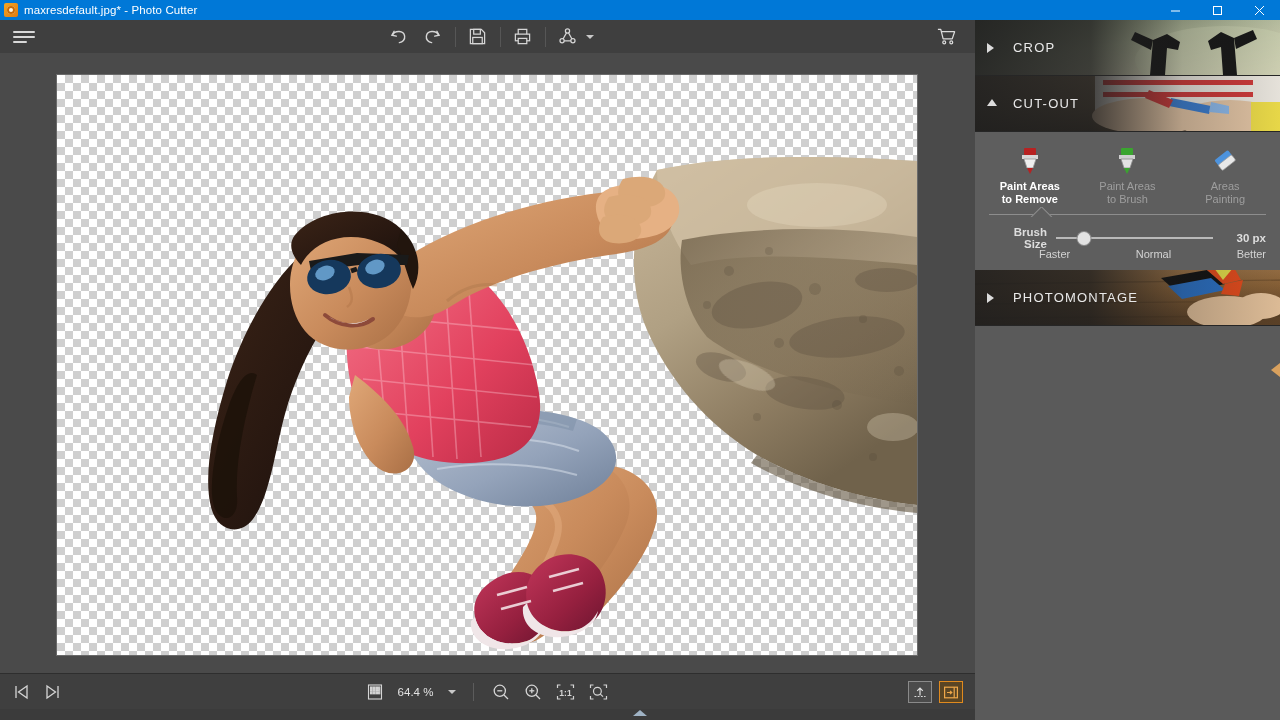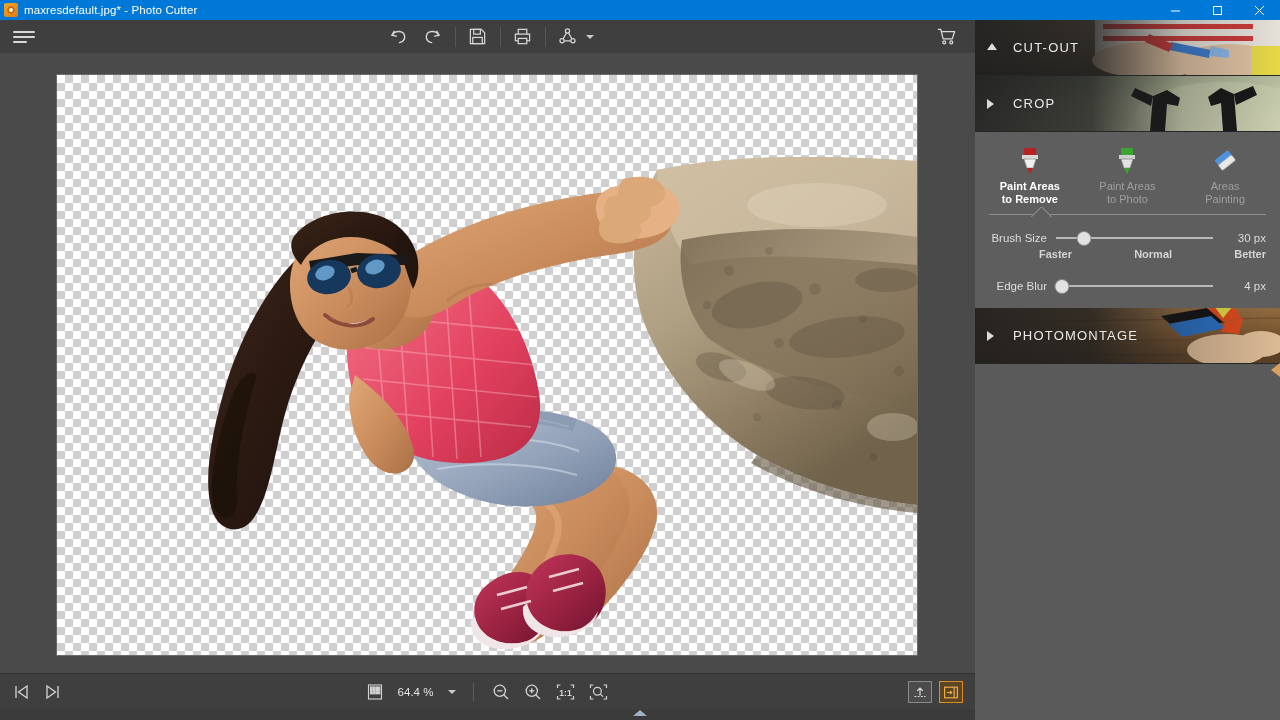--- a/index.html
+++ b/index.html
@@ -169,42 +169,42 @@
   .tool-underline .notch{
     position:absolute;left:40px;top:-3px;width:28px;height:10px;overflow:hidden;
   }
   .tool-underline .notch:before{
     content:"";position:absolute;left:3px;top:3px;width:18px;height:18px;
     background:#5e5e5e;border-top:1px solid #8d8d8d;border-left:1px solid #8d8d8d;
     transform:rotate(45deg);
   }
 
   .slider-row{
-    display:flex;align-items:center;padding:0 14px;height:24px;margin-top:6px;
+    display:flex;align-items:center;padding:0 14px;height:24px;margin-top:6px;font-weight:bold;
   }
   .sl-label{width:58px;text-align:right;font-size:11.5px;color:#dddddd;margin-right:9px;}
   .sl-track-wrap{flex:1;position:relative;height:24px;display:flex;align-items:center;}
   .sl-track{position:absolute;left:0;right:0;height:2px;background:#b9b9b9;}
   .sl-handle{
     position:absolute;width:13px;height:13px;border-radius:50%;
     background:#e2e2e2;box-shadow:0 0 0 1px #8b8b8b;
     transform:translateX(-50%);
   }
   .sl-handle.pent{
     width:14px;height:17px;border-radius:2px 2px 0 0;background:#e2e2e2;
     box-shadow:none;clip-path:polygon(0 0,100% 0,100% 62%,50% 100%,0 62%);
     border-radius:0;
   }
   .sl-value{width:44px;text-align:right;font-size:11.5px;color:#dddddd;margin-left:9px;}
 
   .qscale{
     display:flex;justify-content:space-between;padding:0 14px;
     margin-left:67px;margin-right:14px;margin-top:-2px;
   }
-  .qscale span{font-size:11px;color:#d3d3d3;font-weight:bold;}
+  .qscale span{font-size:11px;color:#d3d3d3;}
   .qticks{position:absolute;left:0;right:0;top:13px;height:5px;}
   .qticks i{position:absolute;top:0;width:1px;height:4px;background:#9a9a9a;}
 
   .edge-arrow{
     position:absolute;right:0;top:343px;width:0;height:0;
     border-top:7px solid transparent;border-bottom:7px solid transparent;
     border-right:9px solid #d9a15e;
   }
   .rp-filler{background:#5a5a5a;height:100%;}
 </style>
@@ -570,20 +570,41 @@
   </div>
 
   <div class="statusstrip"></div>
   <div class="bottom-chevron"></div>
 
   <div class="rpanel">
 
     <div class="sect-head">
       <svg class="bgimg" width="305" height="55" viewBox="0 0 305 55" preserveAspectRatio="xMidYMid slice">
         <defs>
+          <linearGradient id="cropbg" x1="0" y1="0" x2="1" y2="1">
+            <stop offset="0%" stop-color="#7e8a6f"></stop>
+              <stop offset="45%" stop-color="#b8c0a0"></stop>
+            <stop offset="100%" stop-color="#e3dcc2"></stop>
+          </linearGradient>
+        </defs>
+        <rect width="305" height="55" fill="url(#cropbg)"></rect>
+        <ellipse cx="250" cy="40" rx="90" ry="34" fill="#cfd6b4" opacity="0.6"></ellipse>
+        <path d="M175 55 L178 20 L192 14 L205 22 L203 30 L192 28 L190 55 Z" fill="#171717"></path>
+        <path d="M178 20 L160 12 L156 20 L176 30 Z" fill="#171717"></path>
+        <path d="M262 55 L259 18 L246 12 L233 21 L236 30 L246 27 L248 55 Z" fill="#171717"></path>
+        <path d="M259 18 L278 10 L282 19 L261 29 Z" fill="#171717"></path>
+      </svg>
+      <div class="shade"></div>
+      <span class="tri closed"></span>
+      <span class="sect-label">CROP</span>
+    </div>
+
+    <div class="sect-head">
+      <svg class="bgimg" width="305" height="55" viewBox="0 0 305 55" preserveAspectRatio="xMidYMid slice">
+        <defs>
           <linearGradient id="cutbg" x1="0" y1="0" x2="0.3" y2="1">
             <stop offset="0%" stop-color="#8f7a5e"></stop>
               <stop offset="60%" stop-color="#6f5c43"></stop>
             <stop offset="100%" stop-color="#4a3c2b"></stop>
           </linearGradient>
         </defs>
         <rect width="305" height="55" fill="url(#cutbg)"></rect>
         <rect x="120" y="0" width="185" height="34" fill="#f0ece4"></rect>
         <g fill="#d33a3a">
           <rect x="128" y="4" width="150" height="5"></rect>
@@ -592,41 +613,20 @@
         <ellipse cx="175" cy="40" rx="58" ry="18" fill="#e8c9a8"></ellipse>
         <ellipse cx="255" cy="44" rx="52" ry="20" fill="#e8c9a8"></ellipse>
         <path d="M196 22 L236 30 L234 38 L194 30 Z" fill="#3b7fd4"></path>
         <path d="M236 26 L254 30 L254 38 L234 36 Z" fill="#8fbdf0"></path>
         <path d="M174 14 L198 24 L194 32 L170 22 Z" fill="#d33a3a"></path>
         <rect x="276" y="26" width="29" height="29" fill="#f2e14a"></rect>
       </svg>
       <div class="shade"></div>
       <span class="tri open"></span>
       <span class="sect-label">CUT-OUT</span>
-    </div>
-
-    <div class="sect-head">
-      <svg class="bgimg" width="305" height="55" viewBox="0 0 305 55" preserveAspectRatio="xMidYMid slice">
-        <defs>
-          <linearGradient id="cropbg" x1="0" y1="0" x2="1" y2="1">
-            <stop offset="0%" stop-color="#7e8a6f"></stop>
-              <stop offset="45%" stop-color="#b8c0a0"></stop>
-            <stop offset="100%" stop-color="#e3dcc2"></stop>
-          </linearGradient>
-        </defs>
-        <rect width="305" height="55" fill="url(#cropbg)"></rect>
-        <ellipse cx="250" cy="40" rx="90" ry="34" fill="#cfd6b4" opacity="0.6"></ellipse>
-        <path d="M175 55 L178 20 L192 14 L205 22 L203 30 L192 28 L190 55 Z" fill="#171717"></path>
-        <path d="M178 20 L160 12 L156 20 L176 30 Z" fill="#171717"></path>
-        <path d="M262 55 L259 18 L246 12 L233 21 L236 30 L246 27 L248 55 Z" fill="#171717"></path>
-        <path d="M259 18 L278 10 L282 19 L261 29 Z" fill="#171717"></path>
-      </svg>
-      <div class="shade"></div>
-      <span class="tri closed"></span>
-      <span class="sect-label">CROP</span>
     </div>
 
     <div class="sect-body">
 
       <div class="tools-row">
         <div class="tool selected">
           <span class="glyph">
             <svg width="26" height="28" viewBox="0 0 26 28">
               <rect x="7" y="1" width="12" height="7" rx="1" fill="#b82222"></rect>
               <rect x="5" y="8" width="16" height="4" fill="#d8d8d8"></rect>
@@ -640,21 +640,21 @@
         <div class="tool">
           <span class="glyph">
             <svg width="26" height="28" viewBox="0 0 26 28">
               <rect x="7" y="1" width="12" height="7" rx="1" fill="#3aa52f"></rect>
               <rect x="5" y="8" width="16" height="4" fill="#cfcfcf"></rect>
               <path d="M7 12 H19 L16 21 H10 Z" fill="#e2e2e2" stroke="#8d8d8d" stroke-width="0.8"></path>
               <path d="M10 21 H16 L13 27 Z" fill="#3aa52f"></path>
             </svg>
           </span>
           <span class="lbl">Paint Areas</span>
-          <span class="lbl">to Photo</span>
+          <span class="lbl">to Brush</span>
         </div>
         <div class="tool">
           <span class="glyph">
             <svg width="28" height="28" viewBox="0 0 28 28">
               <g transform="rotate(-38 14 14)">
                 <rect x="6" y="7" width="17" height="8" rx="1.4" fill="#4d93dd"></rect>
                 <rect x="6" y="13" width="17" height="7" rx="1.4" fill="#e8e8e8" stroke="#9d9d9d" stroke-width="0.7"></rect>
               </g>
             </svg>
           </span>
@@ -676,28 +676,20 @@
         </span>
         <span class="sl-value">30 px</span>
       </div>
 
       <div class="qscale" style="margin-left:56px;margin-right:6px;padding:0 8px;">
         <span>Faster</span>
         <span>Normal</span>
         <span>Better</span>
       </div>
 
-      <div class="slider-row" style="margin-top:14px;">
-        <span class="sl-label">Edge Blur</span>
-        <span class="sl-track-wrap">
-          <span class="sl-track"></span>
-          <span class="sl-handle" style="left:4%"></span>
-        </span>
-        <span class="sl-value">4 px</span>
-      </div>
 
     </div>
 
     <div class="sect-head">
       <svg class="bgimg" width="305" height="55" viewBox="0 0 305 55" preserveAspectRatio="xMidYMid slice">
         <defs>
           <linearGradient id="pmbg" x1="0" y1="0" x2="0.2" y2="1">
             <stop offset="0%" stop-color="#a1784c"></stop>
               <stop offset="45%" stop-color="#8a6237"></stop>
             <stop offset="100%" stop-color="#5d4227"></stop>

